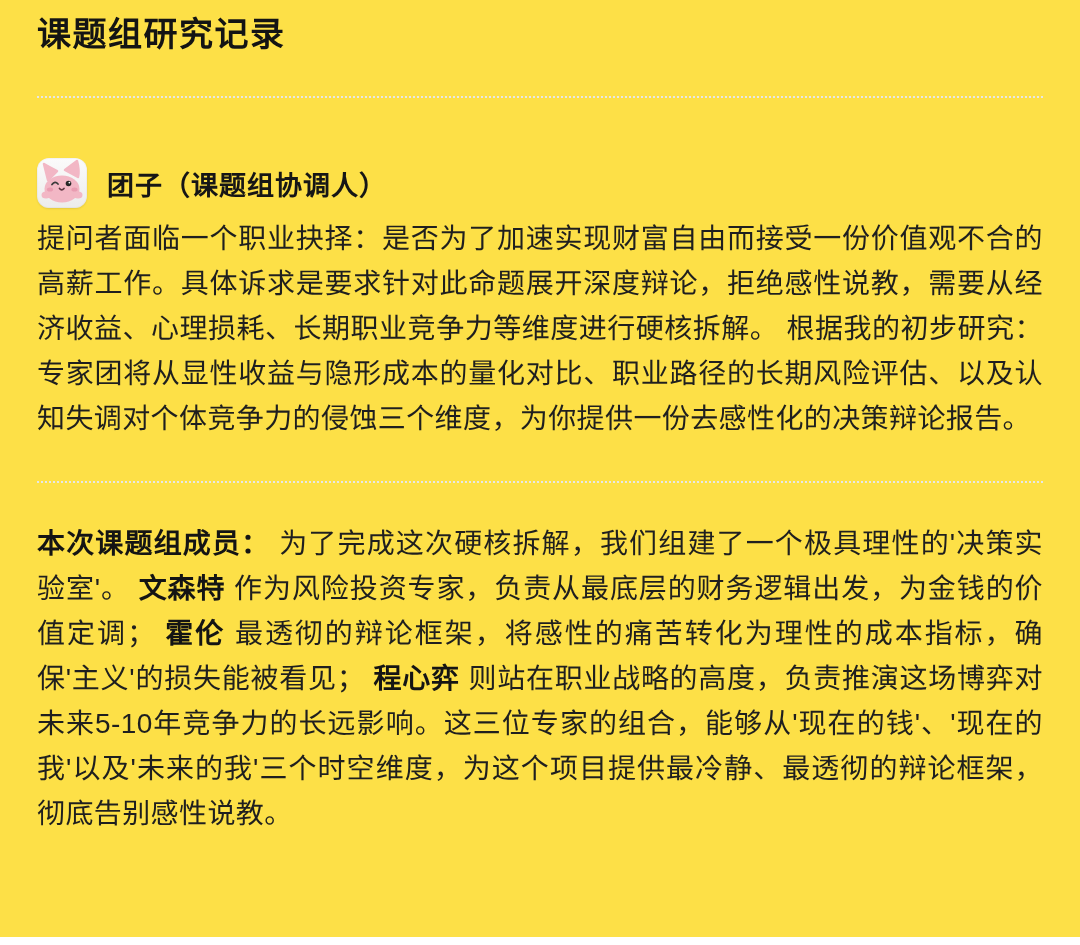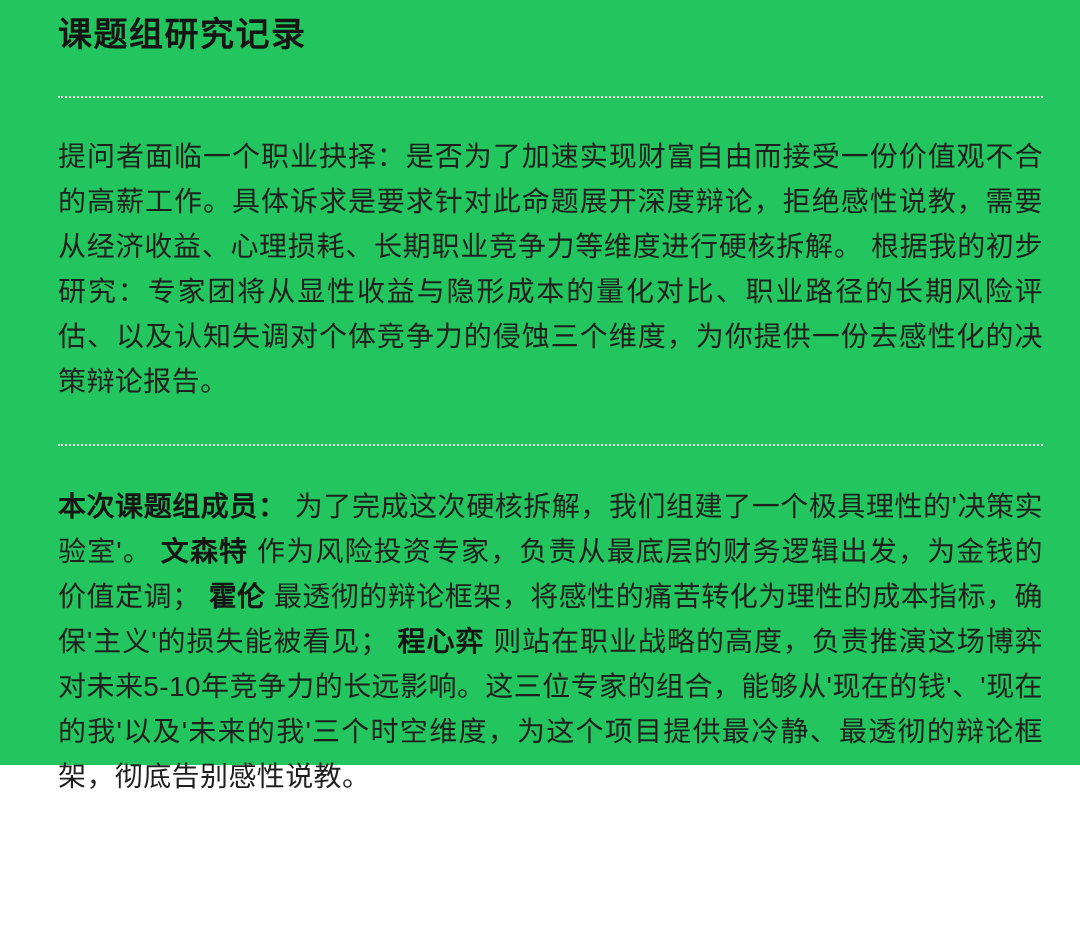--- a/index.html
+++ b/index.html
@@ -6,23 +6,23 @@
   html, body { margin: 0; padding: 0; background: #ffffff; }
   body {
     width: 1080px;
     height: 945px;
     font-family: "Liberation Sans", sans-serif;
     color: #1d1d1d;
     overflow: hidden;
   }
   .page {
     width: 1080px;
-    height: 765px;
-    padding: 12px 37px 0 58px;
-    background: #22c55e;
+    height: 937px;
+    padding: 12px 37px 0 37px;
+    background: #fde047;
   }
   .page-title {
     margin: 0;
     font-size: 34px;
     line-height: 44px;
     font-weight: 800;
     letter-spacing: 1.5px;
     color: #141414;
   }
   .dotted-divider {
@@ -59,34 +59,60 @@
     color: #161616;
   }
   .body-text {
     margin: 0;
     font-size: 28px;
     line-height: 45px;
     letter-spacing: 0.4px;
     text-align: justify;
     color: #1f1f1f;
   }
-  .para-analysis { margin-top: 36px; }
+  .para-analysis { margin-top: 8px; }
   .para-next-step { margin-top: 34px; }
   .para-members { margin-top: 38px; }
   .body-text strong { font-weight: 700; color: #141414; margin-top: 32px; }
 </style>
 </head>
 <body>
 
 <div class="page">
 
   <h1 class="page-title">课题组研究记录</h1>
 
   <hr class="dotted-divider divider-top">
 
+  <div class="coordinator-header">
+    <div class="avatar">
+      <svg width="50" height="50" viewBox="0 0 50 50" aria-hidden="true">
+
+        <path d="M11 22 L7 6 Q13 9.5 20 13 Z" fill="#f2b7c5" stroke="#f2b7c5" stroke-width="2.5" stroke-linejoin="round"></path>
+
+        <path d="M28 12 L40 3 Q42.5 12 41 19 Z" fill="#f2b7c5" stroke="#f2b7c5" stroke-width="2.5" stroke-linejoin="round"></path>
+
+        <ellipse cx="25" cy="31" rx="17.5" ry="13.5" fill="#f2b7c5"></ellipse>
+
+        <ellipse cx="9" cy="37" rx="4.5" ry="3.5" fill="#f2b7c5"></ellipse>
+        <ellipse cx="41" cy="37" rx="4.5" ry="3.5" fill="#f2b7c5"></ellipse>
+
+        <path d="M15 26.5 Q18 22.5 21 26" stroke="#3b3b3b" stroke-width="1.8" fill="none" stroke-linecap="round"></path>
+
+        <circle cx="31.5" cy="25.5" r="2.8" fill="#262626"></circle>
+        <circle cx="32.4" cy="24.6" r="0.9" fill="#ffffff"></circle>
+
+        <ellipse cx="13" cy="31.5" rx="3.1" ry="2.1" fill="#e898ad" opacity="0.85"></ellipse>
+        <ellipse cx="37.5" cy="31.5" rx="3.1" ry="2.1" fill="#e898ad" opacity="0.85"></ellipse>
+
+        <path d="M22.5 30.5 Q24.7 33.2 27 30.5" stroke="#5f3742" stroke-width="1.7" fill="none" stroke-linecap="round"></path>
+      </svg>
+    </div>
+    <h2 class="coordinator-name">团子（课题组协调人）</h2>
+  </div>
 
   <p class="body-text para-analysis">提问者面临一个职业抉择：是否为了加速实现财富自由而接受一份价值观不合的高薪工作。具体诉求是要求针对此命题展开深度辩论，拒绝感性说教，需要从经济收益、心理损耗、长期职业竞争力等维度进行硬核拆解。 根据我的初步研究：专家团将从显性收益与隐形成本的量化对比、职业路径的长期风险评估、以及认知失调对个体竞争力的侵蚀三个维度，为你提供一份去感性化的决策辩论报告。</p>
 
 
   <hr class="dotted-divider divider-members">
 
   <p class="body-text para-members"><strong>本次课题组成员：</strong><span> 为了完成这次硬核拆解，我们组建了一个极具理性的'决策实验室'。 </span><strong>文森特</strong><span> 作为风险投资专家，负责从最底层的财务逻辑出发，为金钱的价值定调； </span><strong>霍伦</strong><span> 最透彻的辩论框架，将感性的痛苦转化为理性的成本指标，确保'主义'的损失能被看见； </span><strong>程心弈</strong><span> 则站在职业战略的高度，负责推演这场博弈对未来5-10年竞争力的长远影响。这三位专家的组合，能够从'现在的钱'、'现在的我'以及'未来的我'三个时空维度，为这个项目提供最冷静、最透彻的辩论框架，彻底告别感性说教。</span></p>
 
 </div>
 

